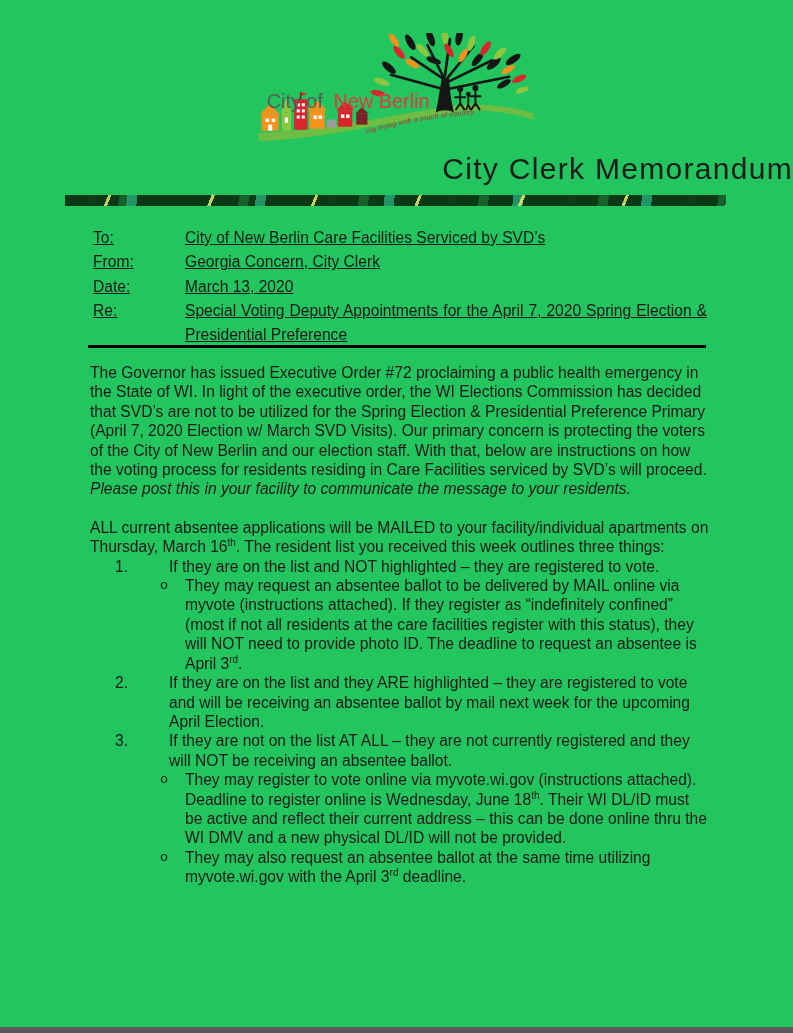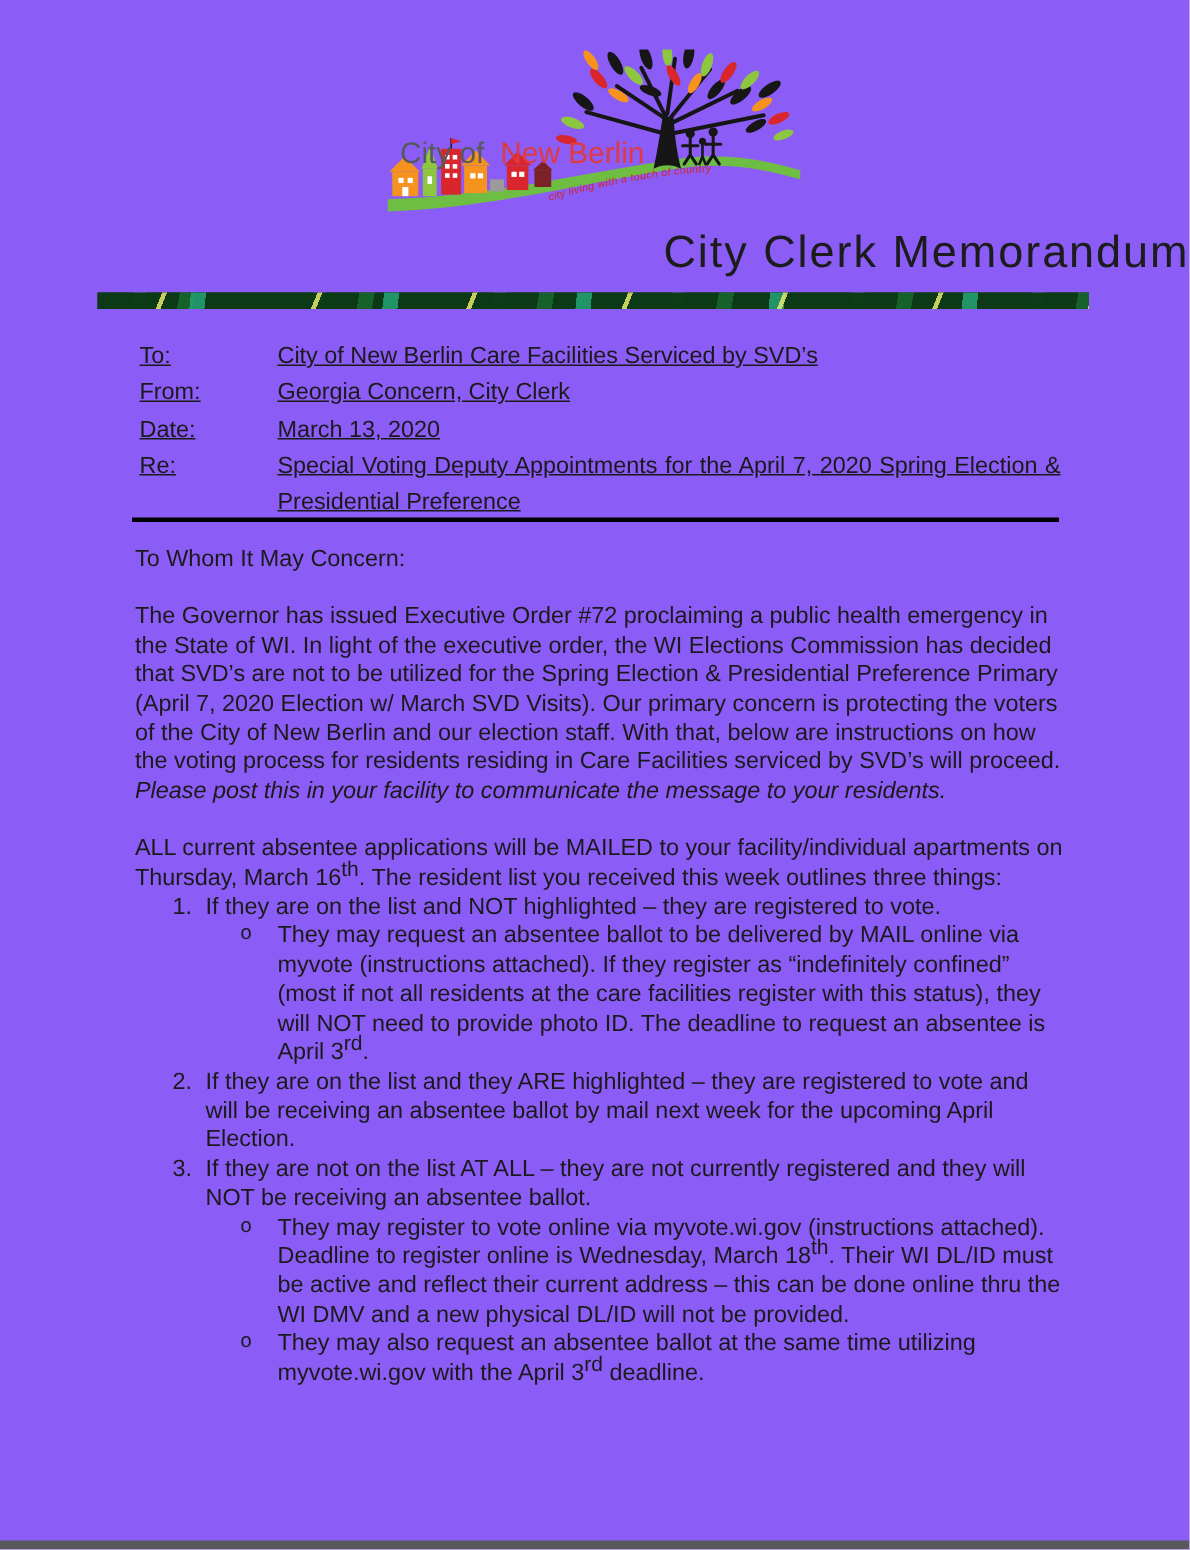--- a/index.html
+++ b/index.html
@@ -1,17 +1,17 @@
 <!DOCTYPE html>
 <html style="--c-gray: #58595b; --c-red: #e03a3e; --c-tagline: #d2232a; --c-hill: #6fbe44; --c-lgreen: #8dc63f; --c-lred: #d9262c; --c-lorange: #f6921e; --c-trunk: #161616; --c-bottombar: #59595b; --c-divider: #0c3a16;"><head>
 <meta charset="utf-8">
 <style>
   html,body { margin:0; padding:0; background:#e8e8e8; }
   .page {
-    position:relative; width:793px; height:1033px; background:#8b5cf6;
+    position:relative; width:793px; height:1033px; background:#22c55e;
     font-family:"Liberation Sans", sans-serif; color:#1a1a1a; overflow:hidden;
     margin:0 auto;
   }
 
   
   .logo { position:absolute; top:33px; left:258px; width:276px; height:110px; }
   .fill-gray   { fill:var(--c-gray,#58595b); }
   .fill-red    { fill:var(--c-red,#e03a3e); }
   .fill-tag    { fill:var(--c-tagline,#d2232a); }
   .fill-hill   { fill:var(--c-hill,#6fbe44); }
@@ -44,25 +44,25 @@
   .memo-value { flex:1; }
   .memo-row.re .memo-value { text-align:justify; }
 
   .rule { position:absolute; top:345px; left:88px; width:618px; height:3px; background:#000; }
 
   
   .content { position:absolute; top:363px; left:90px; width:619px; font-size:15.6px; line-height:19.4px; }
   .content p { margin:0 0 19px 0; }
   .content p.tight { margin-bottom:0; }
   .it { font-style:italic; }
-  .sup { vertical-align:super; font-size:14px; line-height:0; }
+  .sup { vertical-align:super; font-size:10px; line-height:0; }
 
   .ol-row  { display:flex; padding-left:25px; }
   .ol-num  { width:22px; flex:none; }
-  .ol-text { flex:1; }
+  .ol-text { flex:1;margin-left:32px; }
   .sub-row  { display:flex; padding-left:70px; }
   .sub-mark { width:25px; flex:none; font-family:"Liberation Mono", monospace; font-size:13.5px; }
   .sub-text { flex:1; }
 
   
   .bottom-bar { position:absolute; bottom:0; left:0; width:100%; height:6px; background:var(--c-bottombar,#59595b); }
 </style>
 </head>
 <body>
 
@@ -192,21 +192,20 @@
     </div>
     <div class="memo-row re">
       <span class="memo-label">Re:</span>
       <span class="memo-value">Special Voting Deputy Appointments for the April 7, 2020 Spring Election &amp; Presidential Preference</span>
     </div>
   </div>
 
   <div class="rule"></div>
 
   <div class="content">
-    <p>To Whom It May Concern:</p>
 
     <p><span>The Governor has issued Executive Order #72 proclaiming a public health emergency in the State of WI. In light of the executive order, the WI Elections Commission has decided that SVD’s are not to be utilized for the Spring Election &amp; Presidential Preference Primary (April 7, 2020 Election w/ March SVD Visits). Our primary concern is protecting the voters of the City of New Berlin and our election staff. With that, below are instructions on how the voting process for residents residing in Care Facilities serviced by SVD’s will proceed. </span><span class="it">Please post this in your facility to communicate the message to your residents.</span></p>
 
     <p class="tight"><span>ALL current absentee applications will be MAILED to your facility/individual apartments on Thursday, March 16</span><span class="sup">th</span><span>. The resident list you received this week outlines three things:</span></p>
 
     <div class="ol-row">
       <span class="ol-num">1.</span>
       <span class="ol-text">If they are on the list and NOT highlighted – they are registered to vote.</span>
     </div>
     <div class="sub-row">
@@ -218,21 +217,21 @@
       <span class="ol-num">2.</span>
       <span class="ol-text">If they are on the list and they ARE highlighted – they are registered to vote and will be receiving an absentee ballot by mail next week for the upcoming April Election.</span>
     </div>
 
     <div class="ol-row">
       <span class="ol-num">3.</span>
       <span class="ol-text">If they are not on the list AT ALL – they are not currently registered and they will NOT be receiving an absentee ballot.</span>
     </div>
     <div class="sub-row">
       <span class="sub-mark">o</span>
-      <span class="sub-text"><span>They may register to vote online via myvote.wi.gov (instructions attached). Deadline to register online is Wednesday, March 18</span><span class="sup">th</span><span>. Their WI DL/ID must be active and reflect their current address – this can be done online thru the WI DMV and a new physical DL/ID will not be provided.</span></span>
+      <span class="sub-text"><span>They may register to vote online via myvote.wi.gov (instructions attached). Deadline to register online is Wednesday, June 18</span><span class="sup">th</span><span>. Their WI DL/ID must be active and reflect their current address – this can be done online thru the WI DMV and a new physical DL/ID will not be provided.</span></span>
     </div>
     <div class="sub-row">
       <span class="sub-mark">o</span>
       <span class="sub-text"><span>They may also request an absentee ballot at the same time utilizing myvote.wi.gov with the April 3</span><span class="sup">rd</span><span> deadline.</span></span>
     </div>
   </div>
 
   <div class="bottom-bar"></div>
 </div>
 

